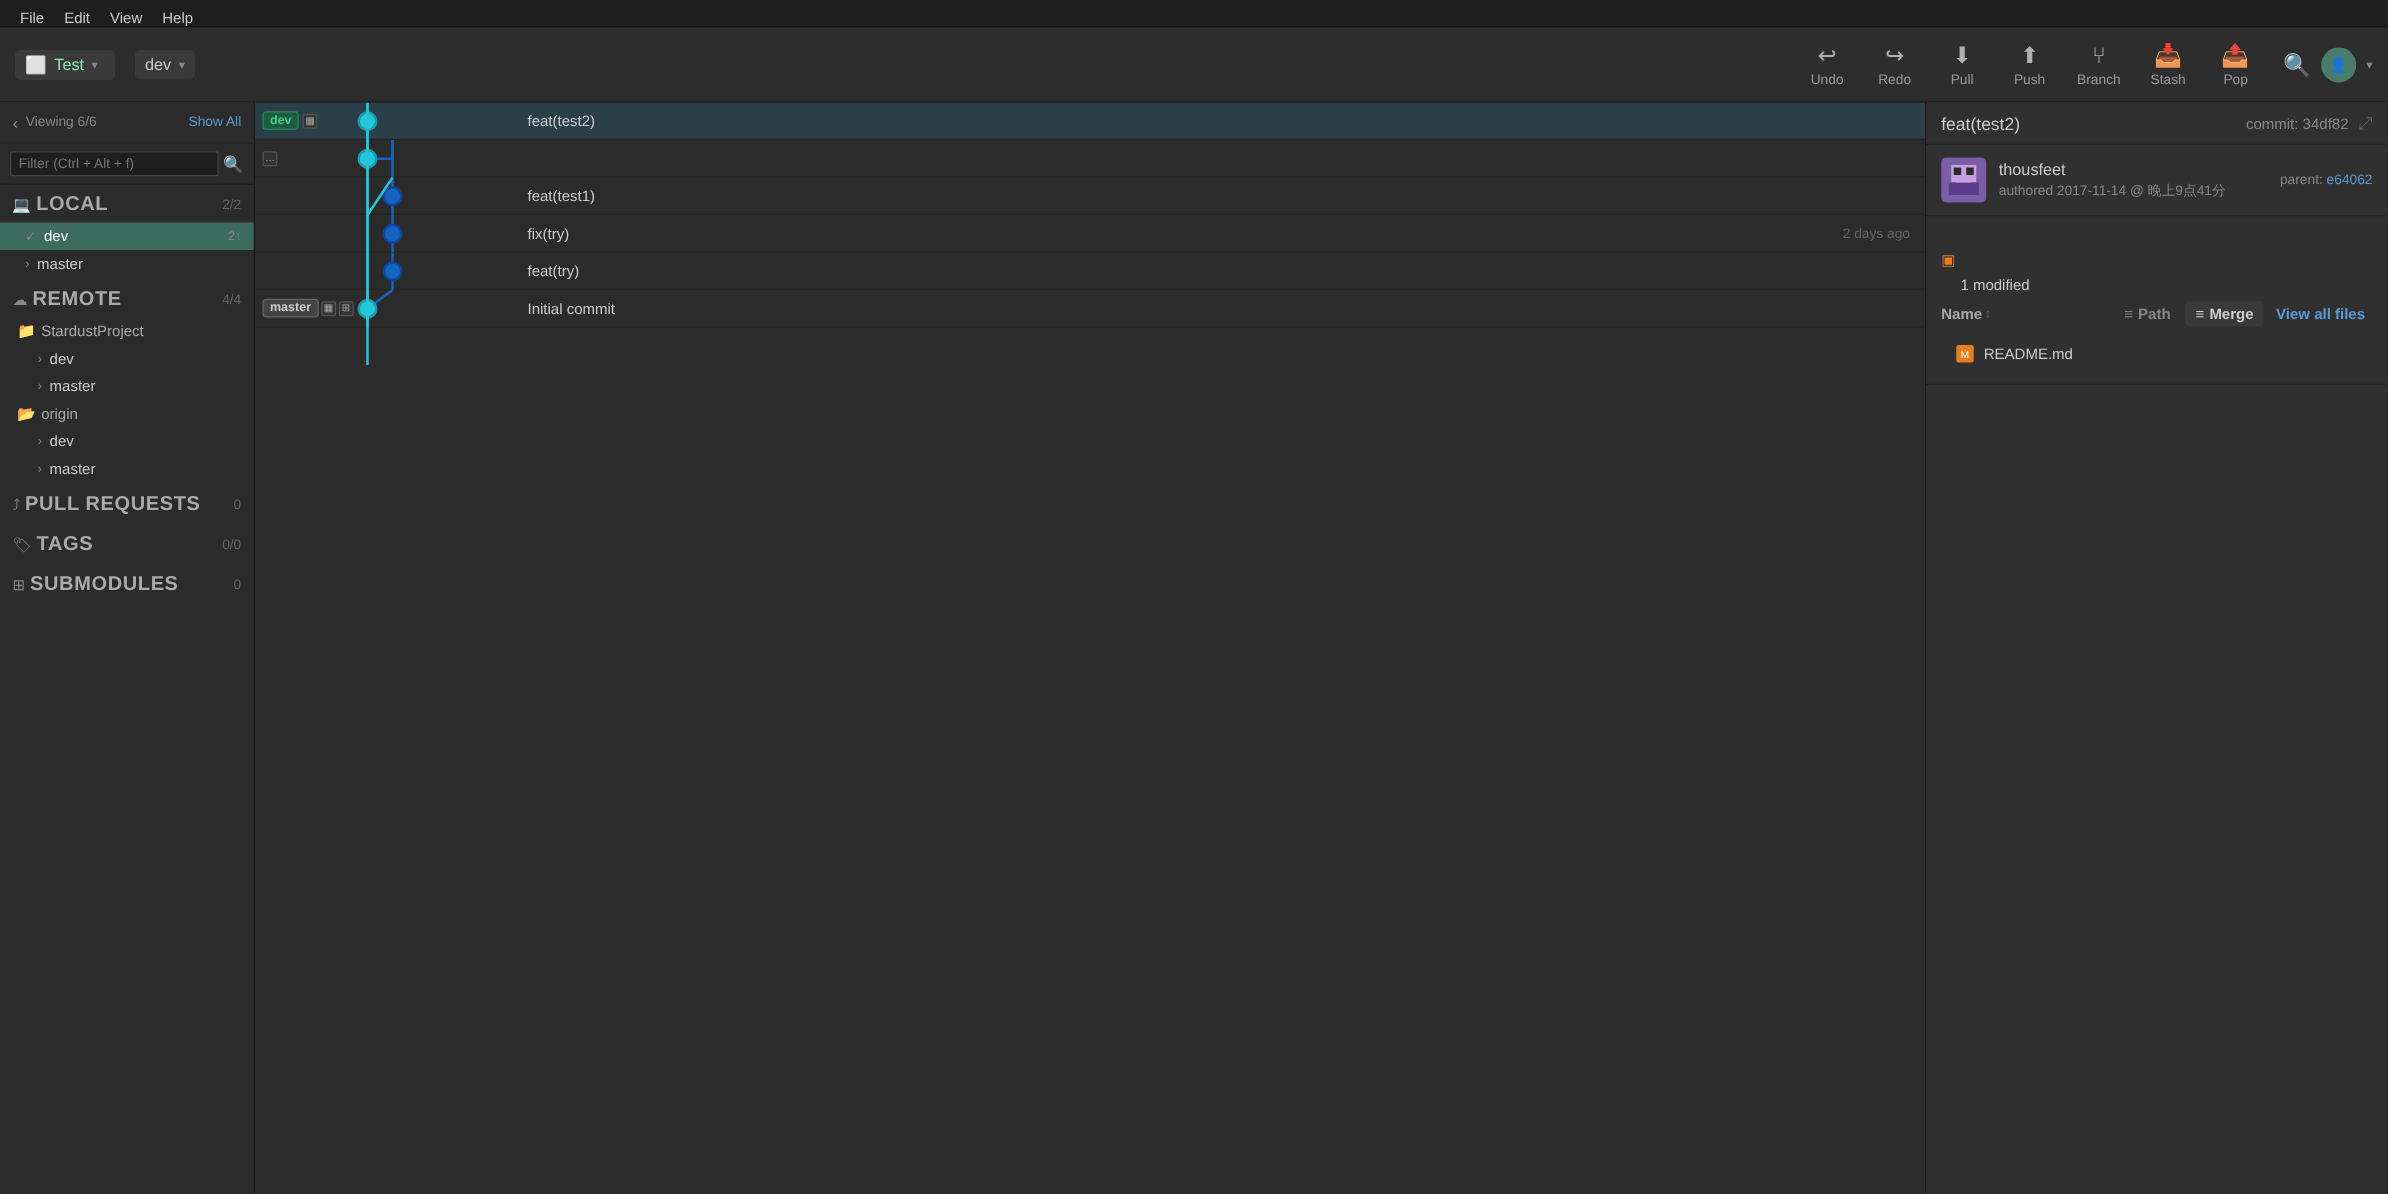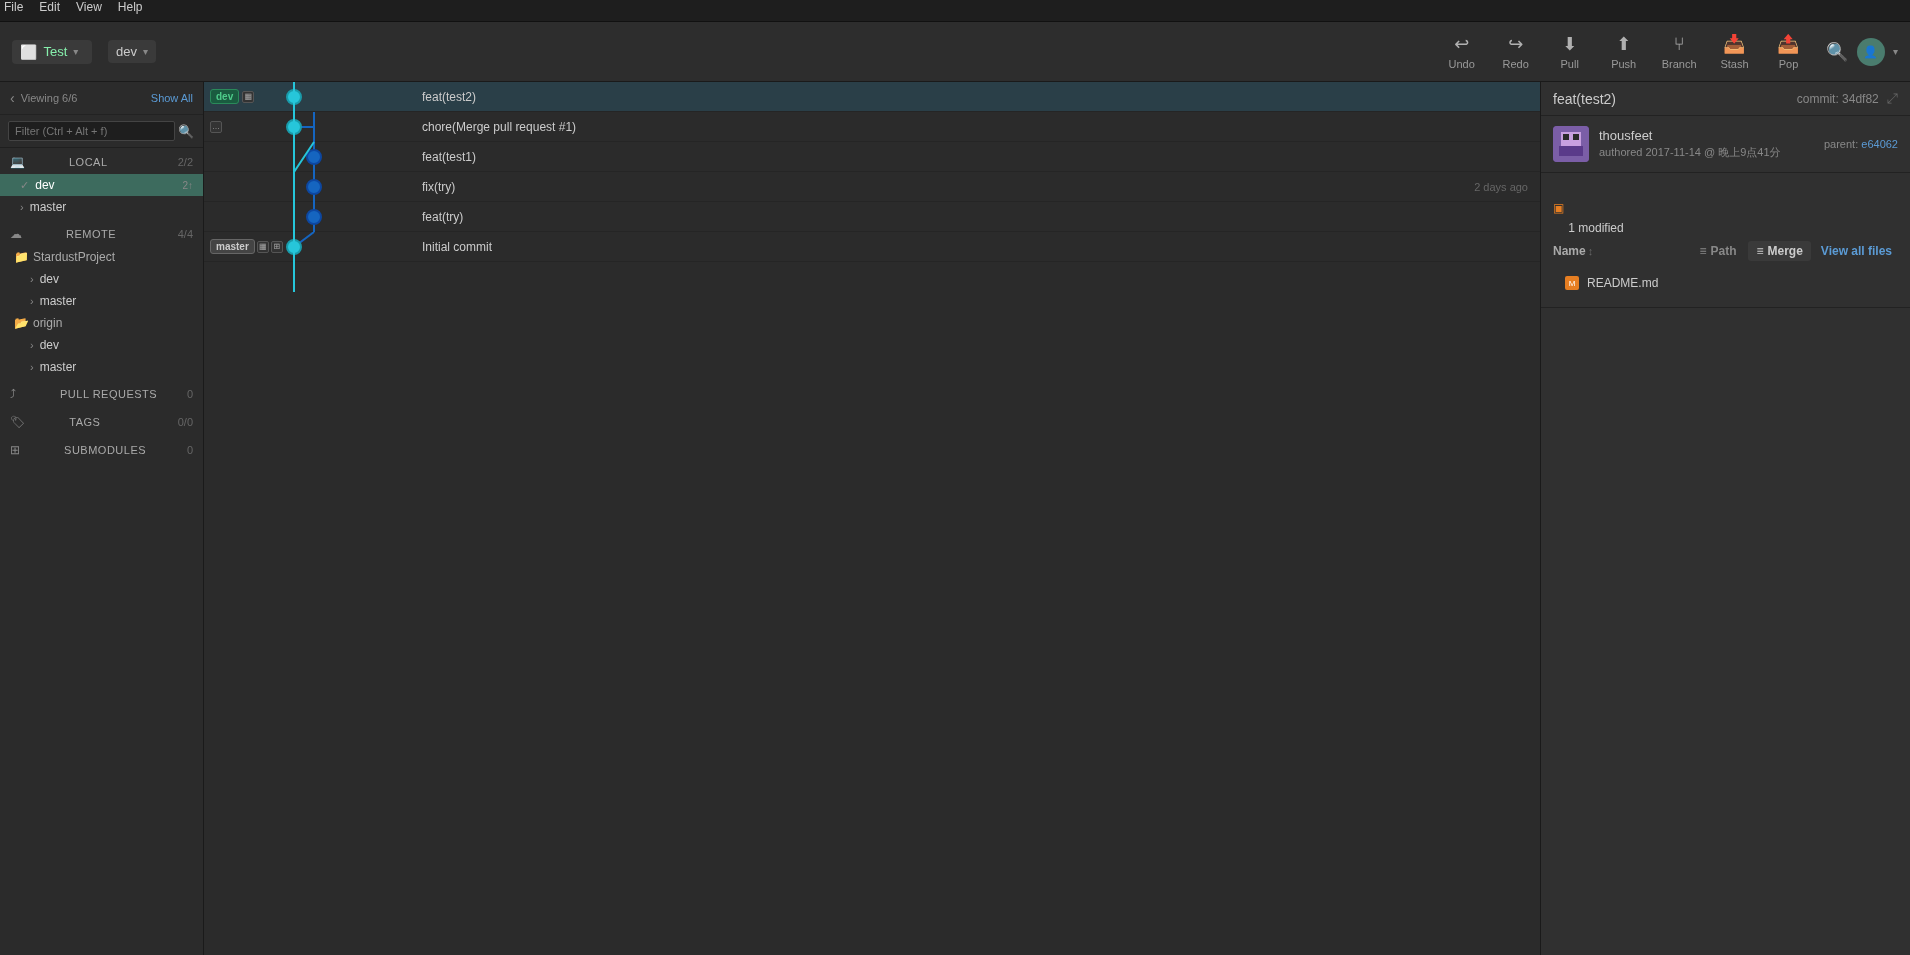--- a/index.html
+++ b/index.html
@@ -3,22 +3,22 @@
   <meta charset="utf-8">
   <style>
     * { box-sizing: border-box; margin: 0; padding: 0; }
     body { background: #2b2b2b; color: #ccc; font-family: -apple-system, BlinkMacSystemFont, 'Segoe UI', sans-serif; font-size: 12px; overflow: hidden; height: 955px; }
 
     
     #menu-bar {
       background: #1e1e1e;
       height: 22px;
       display: flex;
-      align-items: flex-start;
-      padding: 0 4px;
+      align-items: flex-end;
+      padding: 0 16px;
       gap: 16px;
       border-bottom: 1px solid #111;
     }
     #menu-bar span { color: #ccc; font-size: 12px; cursor: pointer; }
 
     
     #toolbar {
       background: #2d2d2d;
       height: 60px;
       display: flex;
@@ -135,21 +135,21 @@
       padding: 2px 0;
     }
     .sidebar-section-header {
       display: flex;
       align-items: center;
       padding: 5px 10px;
       cursor: pointer;
       gap: 4px;
     }
     .sidebar-section-header .section-icon { font-size: 12px; color: #888; }
-    .sidebar-section-header .section-title { font-size: 11px; color: #aaa; text-transform: uppercase; font-weight: 400; letter-spacing: 0.5px; flex: 1; margin-left: 40px; }
+    .sidebar-section-header .section-title { font-size: 16px; color: #aaa; text-transform: uppercase; font-weight: 700; letter-spacing: 0.5px; flex: 1; }
     .sidebar-section-header .section-count { font-size: 11px; color: #666; }
 
     .sidebar-item {
       display: flex;
       align-items: center;
       padding: 4px 10px 4px 20px;
       cursor: pointer;
       gap: 6px;
     }
     .sidebar-item.active { background: #3d6b5e; }
@@ -533,24 +533,20 @@
             <svg width="210" height="30" style="position:absolute;top:0;left:0;pointer-events:none;">
               <line x1="90" y1="0" x2="90" y2="30" stroke="#26c6da" stroke-width="2"></line>
 
               <line x1="110" y1="15" x2="90" y2="15" stroke="#1565c0" stroke-width="2"></line>
               <circle cx="90" cy="15" r="7" fill="#26c6da" stroke="#1a9baa" stroke-width="2"></circle>
               <line x1="110" y1="0" x2="110" y2="15" stroke="#1565c0" stroke-width="2"></line>
             </svg>
             <div style="position:absolute;left:0;top:0;height:100%;display:flex;align-items:center;padding-left:4px;">
               <span style="background:#333;border:1px solid #555;border-radius:2px;width:12px;height:12px;display:inline-flex;align-items:center;justify-content:center;font-size:8px;color:#aaa;margin-left:2px;">…</span>
             </div>
-          </div>
-          <div class="row-content">
-            <span class="row-msg">chore(Merge pull request #1)</span>
-            <span class="row-time"></span>
           </div>
         </div>
 
         <div class="row-wrapper">
           <div class="row-graph">
             <svg width="210" height="30" style="position:absolute;top:0;left:0;pointer-events:none;">
               <line x1="90" y1="0" x2="90" y2="30" stroke="#26c6da" stroke-width="2"></line>
               <line x1="110" y1="0" x2="110" y2="30" stroke="#1565c0" stroke-width="2"></line>
               <circle cx="110" cy="15" r="7" fill="#1565c0" stroke="#0d47a1" stroke-width="2"></circle>
             </svg>

